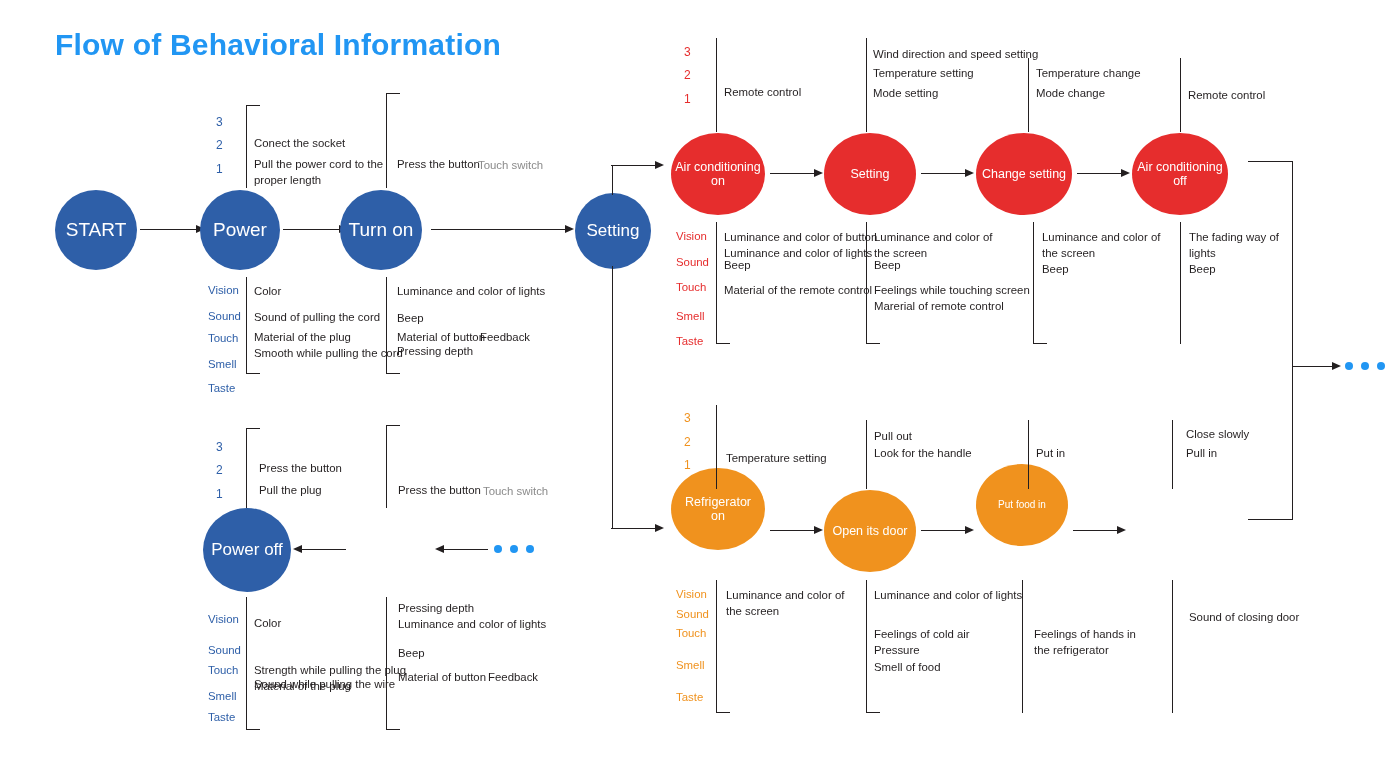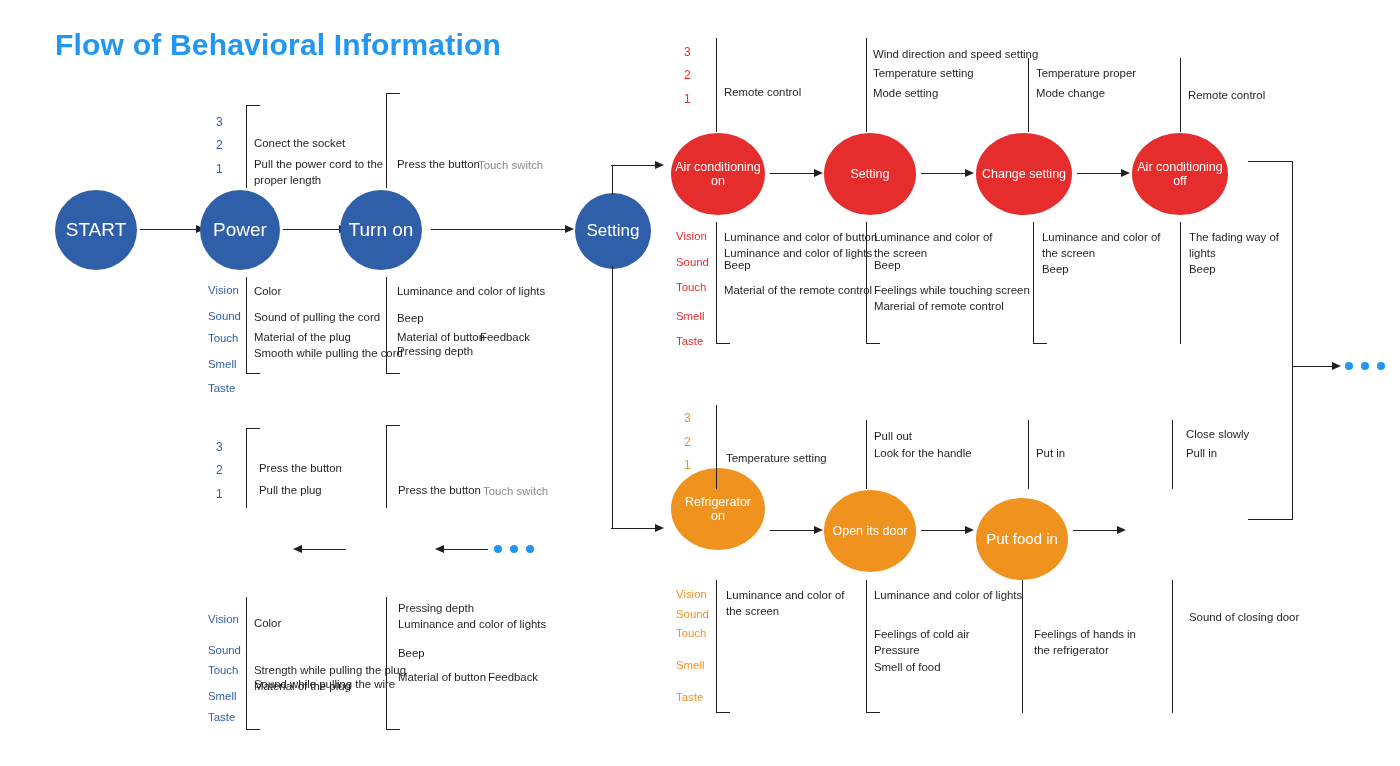--- a/index.html
+++ b/index.html
@@ -165,21 +165,21 @@
     <div style="top:51px;">1</div>
   </div>
   <div class="tx" style="left:724px;top:84px;">Remote control</div>
 
   <div class="brk plain" style="left:866px;top:38px;height:94px;"></div>
   <div class="tx" style="left:873px;top:46px;">Wind direction and speed setting</div>
   <div class="tx" style="left:873px;top:65px;">Temperature setting</div>
   <div class="tx" style="left:873px;top:85px;">Mode setting</div>
 
   <div class="brk plain" style="left:1028px;top:58px;height:74px;"></div>
-  <div class="tx" style="left:1036px;top:65px;">Temperature proper</div>
+  <div class="tx" style="left:1036px;top:65px;">Temperature change</div>
   <div class="tx" style="left:1036px;top:85px;">Mode change</div>
 
   <div class="brk plain" style="left:1180px;top:58px;height:74px;"></div>
   <div class="tx" style="left:1188px;top:87px;">Remote control</div>
 
   <div class="brk bot" style="left:716px;top:222px;height:122px;"></div>
   <div class="senses sn-red" style="left:676px;top:226px;width:40px;height:130px;">
     <div style="top:5px;">Vision</div>
     <div style="top:31px;">Sound</div>
     <div style="top:56px;">Touch</div>
@@ -214,21 +214,21 @@
   </div>
   <div class="hline" style="left:770px;top:530px;width:46px;"></div>
   <div class="arrowR" style="left:814px;top:526px;"></div>
 
   <div class="node orange" style="left:824px;top:490px;width:92px;height:82px;font-size:12.5px;">
     <span>Open its door</span>
   </div>
   <div class="hline" style="left:921px;top:530px;width:46px;"></div>
   <div class="arrowR" style="left:965px;top:526px;"></div>
 
-  <div class="node orange" style="left:976px;top:498px;width:92px;height:82px;font-size:15px;">
+  <div class="node orange" style="left:976px;top:464px;width:92px;height:82px;font-size:10px;">
     <span>Put food in</span>
   </div>
   <div class="hline" style="left:1073px;top:530px;width:46px;"></div>
   <div class="arrowR" style="left:1117px;top:526px;"></div>
 
 
   <div class="brk plain" style="left:716px;top:405px;height:84px;"></div>
   <div class="steps s-orange" style="left:684px;top:408px;width:20px;height:80px;">
     <div style="top:4px;">3</div>
     <div style="top:28px;">2</div>
@@ -275,20 +275,23 @@
   <div class="hline" style="left:1248px;top:519px;width:45px;"></div>
   <div class="vline" style="left:1292px;top:161px;height:359px;"></div>
   <div class="hline" style="left:1292px;top:366px;width:42px;"></div>
   <div class="arrowR" style="left:1332px;top:362px;"></div>
   <div class="dots" style="left:1345px;top:362px;">
     <i></i>
     <i></i>
     <i></i>
   </div>
 
+  <div class="node blue" style="left:203px;top:508px;width:88px;height:84px;font-size:17px;">
+    <span>Power off</span>
+  </div>
   <div class="hline" style="left:298px;top:549px;width:48px;"></div>
   <div class="arrowL" style="left:293px;top:545px;"></div>
 
   <div class="hline" style="left:440px;top:549px;width:48px;"></div>
   <div class="arrowL" style="left:435px;top:545px;"></div>
   <div class="dots" style="left:494px;top:545px;">
     <i></i>
     <i></i>
     <i></i>
   </div>

